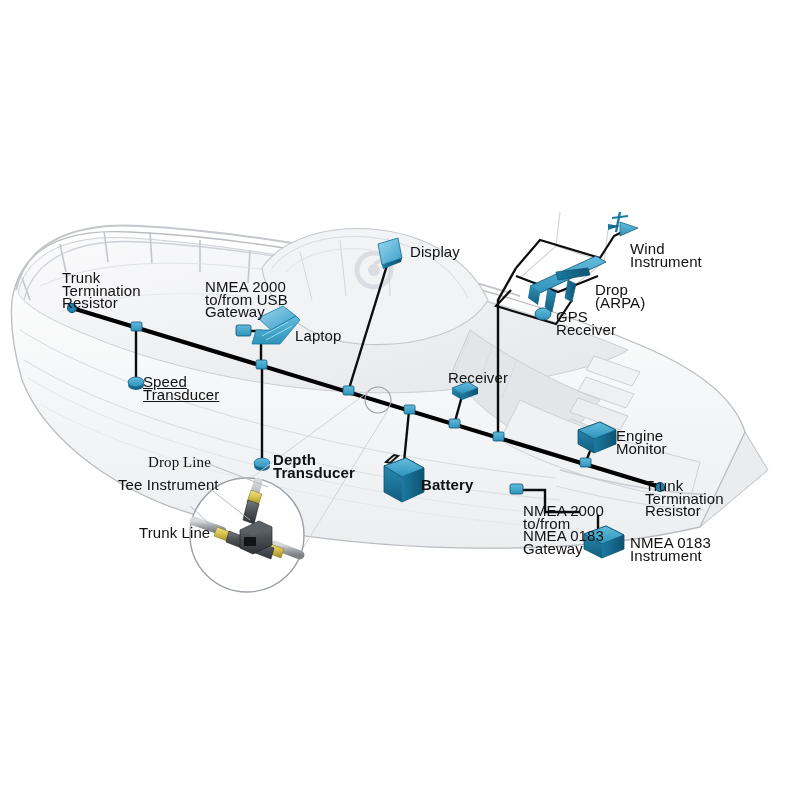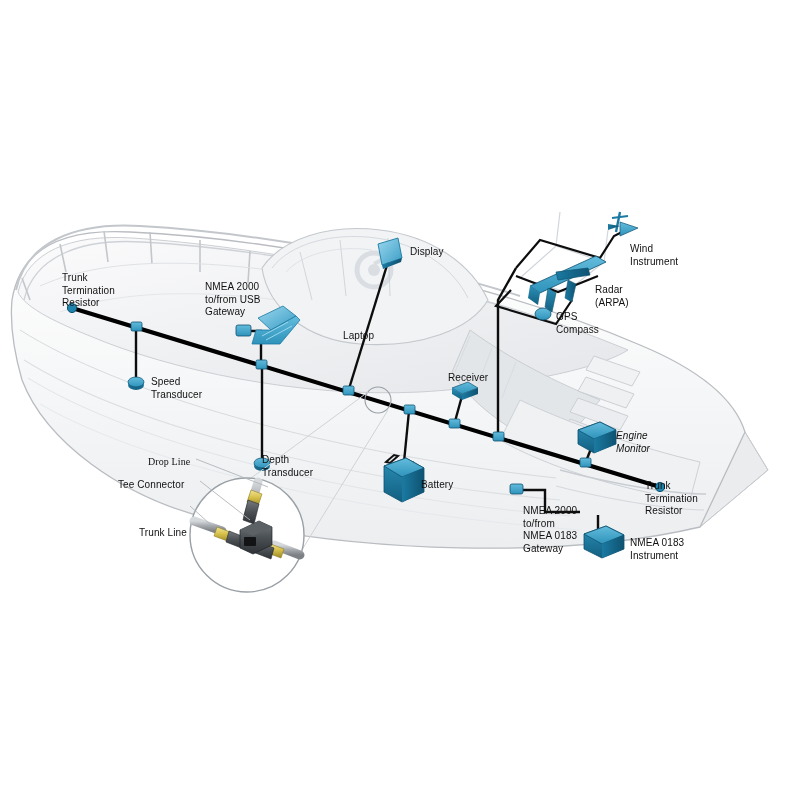--- a/index.html
+++ b/index.html
@@ -1,19 +1,19 @@
 <!DOCTYPE html>
 <html><head>
 <meta charset="utf-8">
 <style>
   html,body{margin:0;padding:0;background:#fff;}
   #stage{position:relative;width:800px;height:800px;background:#ffffff;
          font-family:"Liberation Sans", sans-serif;overflow:hidden;}
   #stage svg{position:absolute;left:0;top:0;}
-  .lbl{position:absolute;font-size:10px;line-height:12.5px;color:#111;
+  .lbl{position:absolute;font-size:15px;line-height:12.5px;color:#111;
        white-space:pre-line;letter-spacing:.1px;}
 </style>
 </head>
 <body>
 
 <div id="stage">
 
 <svg width="800" height="800" viewBox="0 0 800 800">
   <defs>
     <linearGradient id="hullTop" x1="0" y1="0" x2="0" y2="1">
@@ -297,38 +297,38 @@
     <path d="M190 506 L210 524"></path>
   </g>
 </svg>
 
 <div class="lbl" style="left:62px;top:272px;">Trunk
 Termination
 Resistor</div>
 <div class="lbl" style="left:205px;top:281px;">NMEA 2000
 to/from USB
 Gateway</div>
-<div class="lbl" style="left:295px;top:330px;margin-left:48px;">Laptop</div>
+<div class="lbl" style="left:295px;top:330px;">Laptop</div>
 <div class="lbl" style="left:410px;top:246px;">Display</div>
 <div class="lbl" style="left:630px;top:243px;">Wind
 Instrument</div>
-<div class="lbl" style="left:595px;top:284px;">Radar
+<div class="lbl" style="left:595px;top:284px;">Drop
 (ARPA)</div>
 <div class="lbl" style="left:556px;top:311px;">GPS
-Compass</div>
-<div class="lbl" style="left:151px;top:376px;">Speed
+Receiver</div>
+<div class="lbl" style="left:143px;top:376px;text-decoration:underline;">Speed
 Transducer</div>
 <div class="lbl" style="left:448px;top:372px;">Receiver</div>
-<div class="lbl" style="left:616px;top:430px;font-style:italic;">Engine
+<div class="lbl" style="left:616px;top:430px;">Engine
 Monitor</div>
-<div class="lbl" style="left:421px;top:479px;">Battery</div>
-<div class="lbl" style="left:262px;top:454px;">Depth
+<div class="lbl" style="left:421px;top:479px;font-weight:bold;">Battery</div>
+<div class="lbl" style="left:273px;top:454px;font-weight:bold;">Depth
 Transducer</div>
 <div class="lbl" style="left:148px;top:456px;font-family:Liberation Serif, serif;">Drop Line</div>
-<div class="lbl" style="left:118px;top:479px;">Tee Connector</div>
+<div class="lbl" style="left:118px;top:479px;">Tee Instrument</div>
 <div class="lbl" style="left:139px;top:527px;">Trunk Line</div>
 <div class="lbl" style="left:523px;top:505px;">NMEA 2000
 to/from
 NMEA 0183
 Gateway</div>
 <div class="lbl" style="left:630px;top:537px;">NMEA 0183
 Instrument</div>
 <div class="lbl" style="left:645px;top:480px;">Trunk
 Termination
 Resistor</div>

